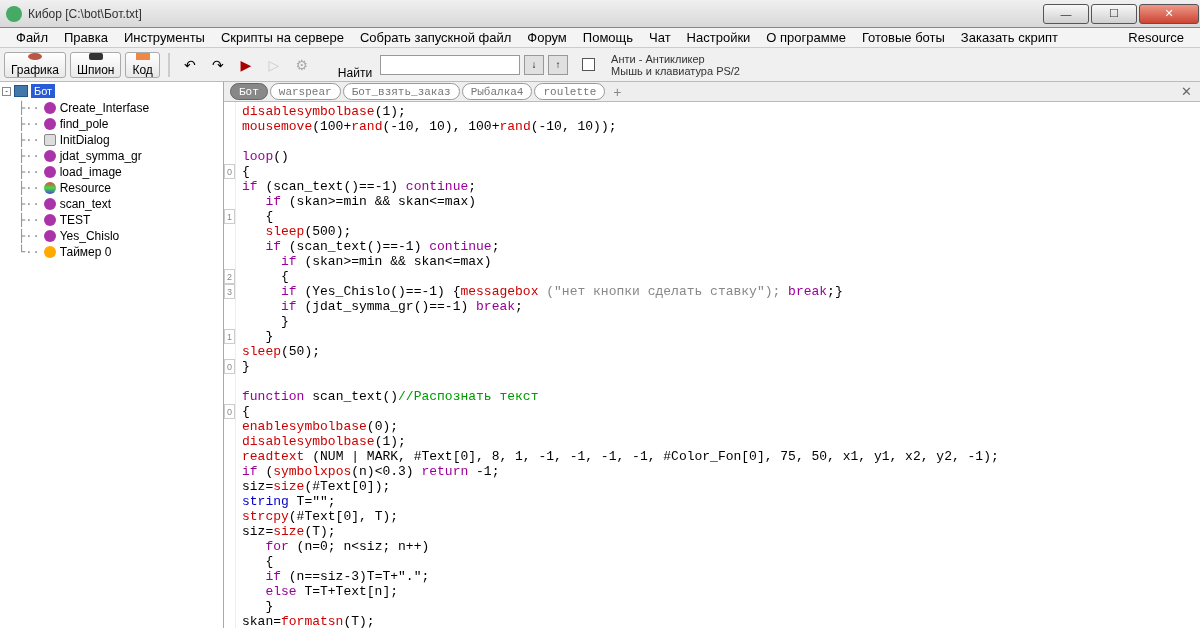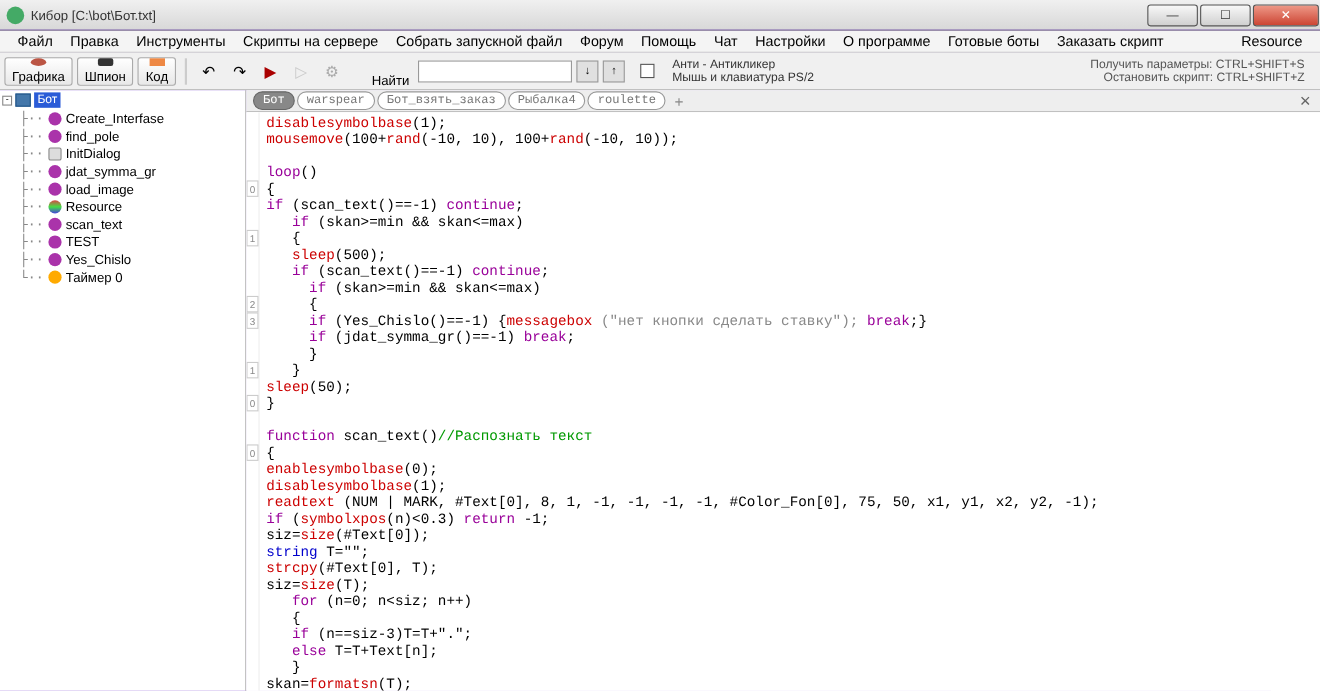--- a/index.html
+++ b/index.html
@@ -1,18 +1,18 @@
 <!DOCTYPE html>
 <html><head>
 <meta charset="utf-8">
 <style>
 * { margin: 0; padding: 0; box-sizing: border-box; }
 body { font-family: Tahoma, Arial, sans-serif; font-size: 11px; background: #999; width: 1200px; height: 628px; overflow: hidden; }
 
-.window { position: absolute; left: 0; top: 0; right: 0; bottom: 0; background: #6d28d9; }
+.window { position: absolute; left: 0; top: 0; right: 0; bottom: 0; background: #ef4444; }
 
 
 .titlebar { height: 28px; background: linear-gradient(#f0f0f0, #d8d8d8); border-bottom: 1px solid #888; display: flex; align-items: center; padding-left: 6px; }
 .titlebar .app-icon { width: 16px; height: 16px; background: #4a6; border-radius: 50%; margin-right: 6px; }
 .titlebar .title { color: #333; font-size: 12px; }
 .titlebar .win-controls { margin-left: auto; display: flex; }
 .win-btn { width: 46px; height: 20px; border: 1px solid #555; border-radius: 3px; display: flex; align-items: center; justify-content: center; margin: 0 1px; font-size: 11px; color: #333; }
 .win-btn.min, .win-btn.max { background: linear-gradient(#f8f8f8,#d0d0d0); }
 .win-btn.close { background: linear-gradient(#e98,#c43); color: #fff; width: 60px; }
 
@@ -129,24 +129,20 @@
     <div class="tool-btn" style="color:#ccc;">▷</div>
     <div class="tool-btn" style="color:#aaa;">⚙</div>
     <span class="find-label">Найти</span>
     <input class="find-input" style="">
     <div class="find-arrow">↓</div>
     <div class="find-arrow">↑</div>
     <div class="checkbox"></div>
     <div class="anti-text">
       <div>Анти - Антикликер</div>
       <div>Мышь и клавиатура PS/2</div>
-    </div>
-    <div class="hotkeys">
-      <div>Получить параметры: CTRL+SHIFT+S</div>
-      <div>Остановить скрипт:    CTRL+SHIFT+Z</div>
     </div>
   </div>
 
   <div class="main">
 
     <div class="sidebar">
       <div class="tree-root">
         <span class="tree-toggle">-</span>
         <span class="tree-root-ico"></span>
         <span class="tree-root-label">Бот</span>

